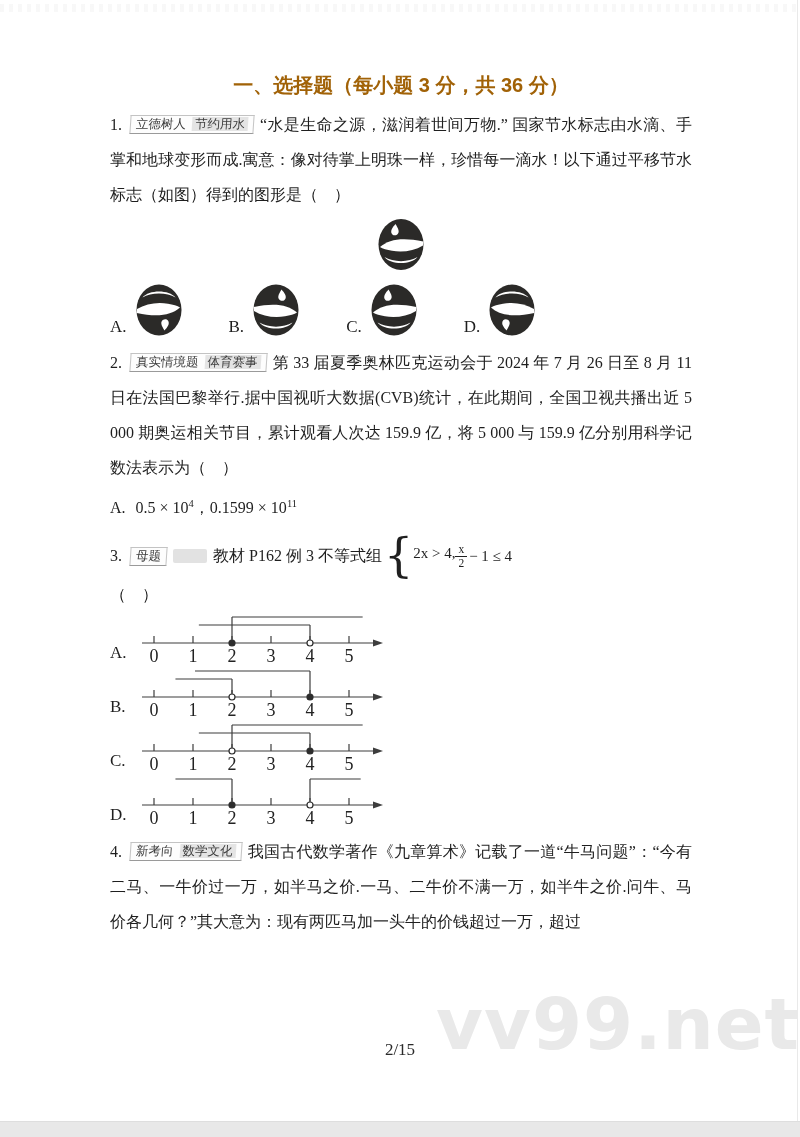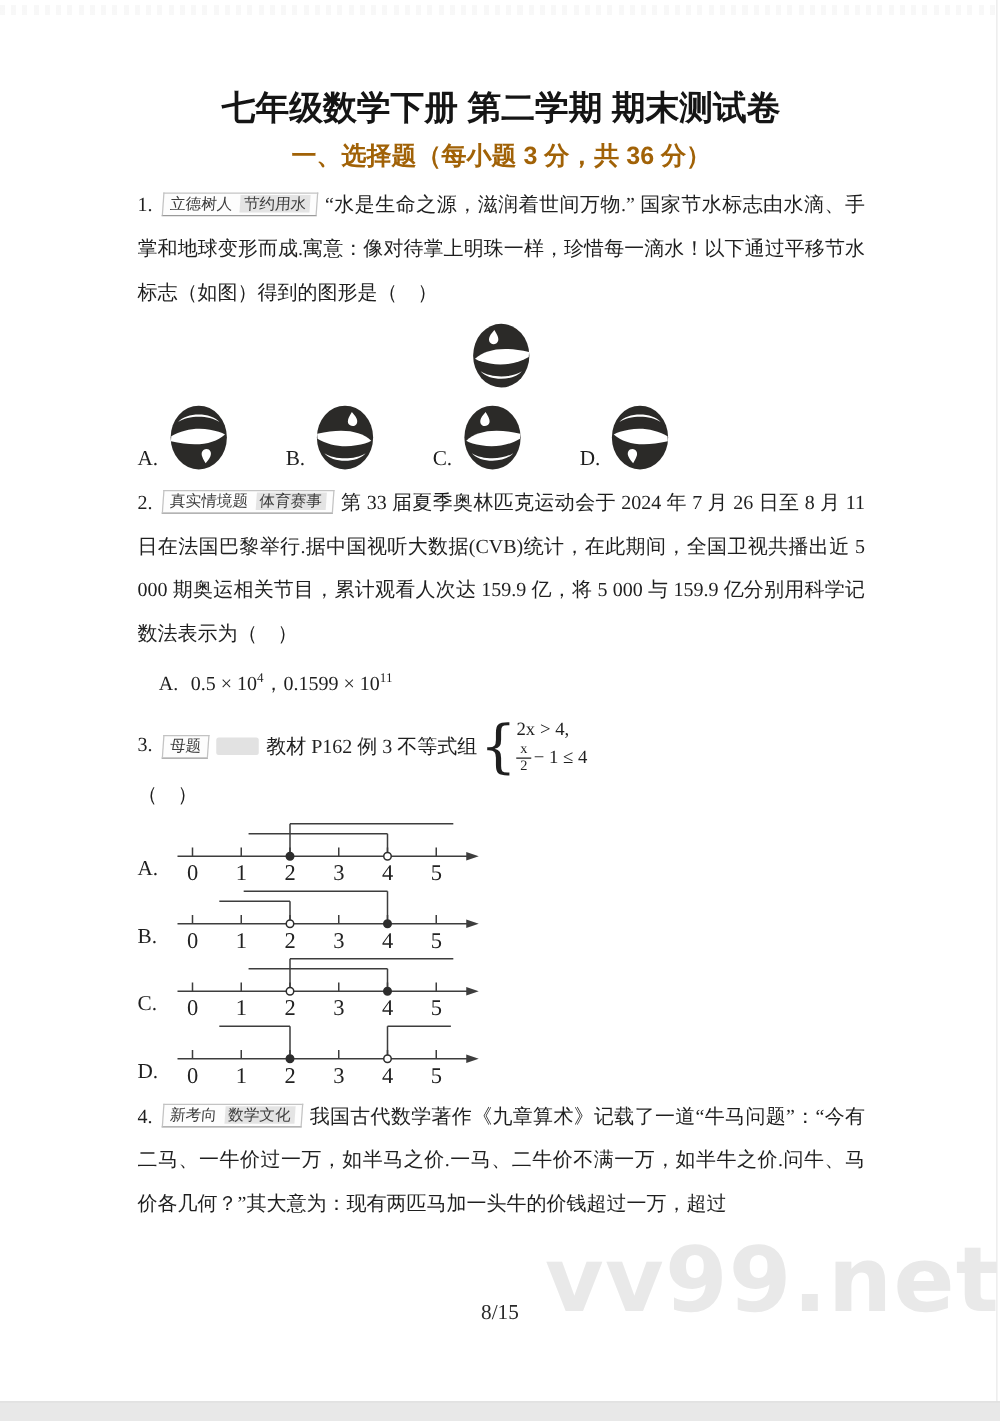--- a/index.html
+++ b/index.html
@@ -46,28 +46,28 @@
   .fig1-main{text-align:center;height:58px;}
   .fig1-main svg{width:50px;height:57px;}
   .fig1-row{display:flex;align-items:flex-end;margin-top:4px;height:60px;}
   .fig1-opt{display:flex;align-items:flex-end;margin-right:44px;}
   .fig1-opt .optlabel{font-size:17px;line-height:22px;margin-right:6px;}
   .fig1-opt svg{width:52px;height:56px;display:block;}
   .t-rot180{transform:rotate(180deg);}
   .t-mirror{transform:scaleX(-1);}
   .t-flipy{transform:scaleY(-1);}
   
-  .q2grid{display:grid;grid-template-columns:55% 45%;font-size:16px;line-height:34px;margin-top:2px;margin-left:17px;}
+  .q2grid{display:grid;grid-template-columns:55% 45%;font-size:16px;line-height:34px;margin-top:2px;}
   .q2opt .optlabel{margin-right:10px;}
   .q2opt sup{font-size:10.5px;}
   
   .q3line{display:flex;align-items:center;font-size:16px;margin-top:10px;}
   .sys{display:inline-flex;align-items:center;margin:0 2px;}
   .brace{font-size:46px;font-weight:400;line-height:.9;font-family:"DejaVu Serif",serif;}
-  .sysrows{display:flex;flex-direction:column;justify-content:center;font-size:15px;line-height:19px;}
+  .sysrows{display:flex;flex-direction:row;justify-content:center;font-size:15px;line-height:19px;}
   .sysrows .r2{display:flex;align-items:center;}
   .frac{display:inline-flex;flex-direction:column;align-items:center;font-size:11.5px;line-height:11px;margin-right:2px;}
   .frac .fn{border-bottom:1px solid #1f1f1f;padding:0 3px 1px 3px;}
   .frac .fd{padding-top:1px;}
   .q3paren{font-size:16px;line-height:32px;margin-top:2px;}
   .nl-row{display:flex;align-items:flex-end;height:54px;}
   .nl-row .optlabel{font-size:17px;line-height:24px;margin-right:2px;width:26px;}
   .nl-row svg{display:block;}
 </style>
 </head>
@@ -84,21 +84,20 @@
   </defs>
 </svg>
 
 <div class="top-texture"></div>
 <div class="right-edge"></div>
 
 <div class="watermark">vv99.net</div>
 
 <div class="content">
 
-  <div class="title">七年级数学下册 第二学期 期末测试卷</div>
   <div class="section">一、选择题（每小题 3 分，共 36 分）</div>
 
   <p class="q">
     <span class="qnum">1.</span><span class="tag"><span>立德树人</span><span class="tag-b">节约用水</span></span><span>“水是生命之源，滋润着世间万物.” 国家节水标志由水滴、手掌和地球变形而成.寓意：像对待掌上明珠一样，珍惜每一滴水！以下通过平移节水标志（如图）得到的图形是（　）</span>
   </p>
   <div class="fig1">
     <div class="fig1-main">
       <svg viewBox="0 0 100 112">
           <use href="#wslogo"></use>
         </svg>
@@ -259,14 +258,14 @@
           <circle cx="172" cy="34" r="3" fill="#ffffff" stroke="#2d2d2d" stroke-width="1.2"></circle>
         </svg>
       </div>
     </div>
 
   <p class="q">
     <span class="qnum">4.</span><span class="tag"><span>新考向</span><span class="tag-b">数学文化</span></span><span>我国古代数学著作《九章算术》记载了一道“牛马问题”：“今有二马、一牛价过一万，如半马之价.一马、二牛价不满一万，如半牛之价.问牛、马价各几何？”其大意为：现有两匹马加一头牛的价钱超过一万，超过</span>
   </p>
 </div>
 
-<div class="page-number">8/15</div>
+<div class="page-number">2/15</div>
 <div class="bottom-strip"></div>
 
 </body></html>

